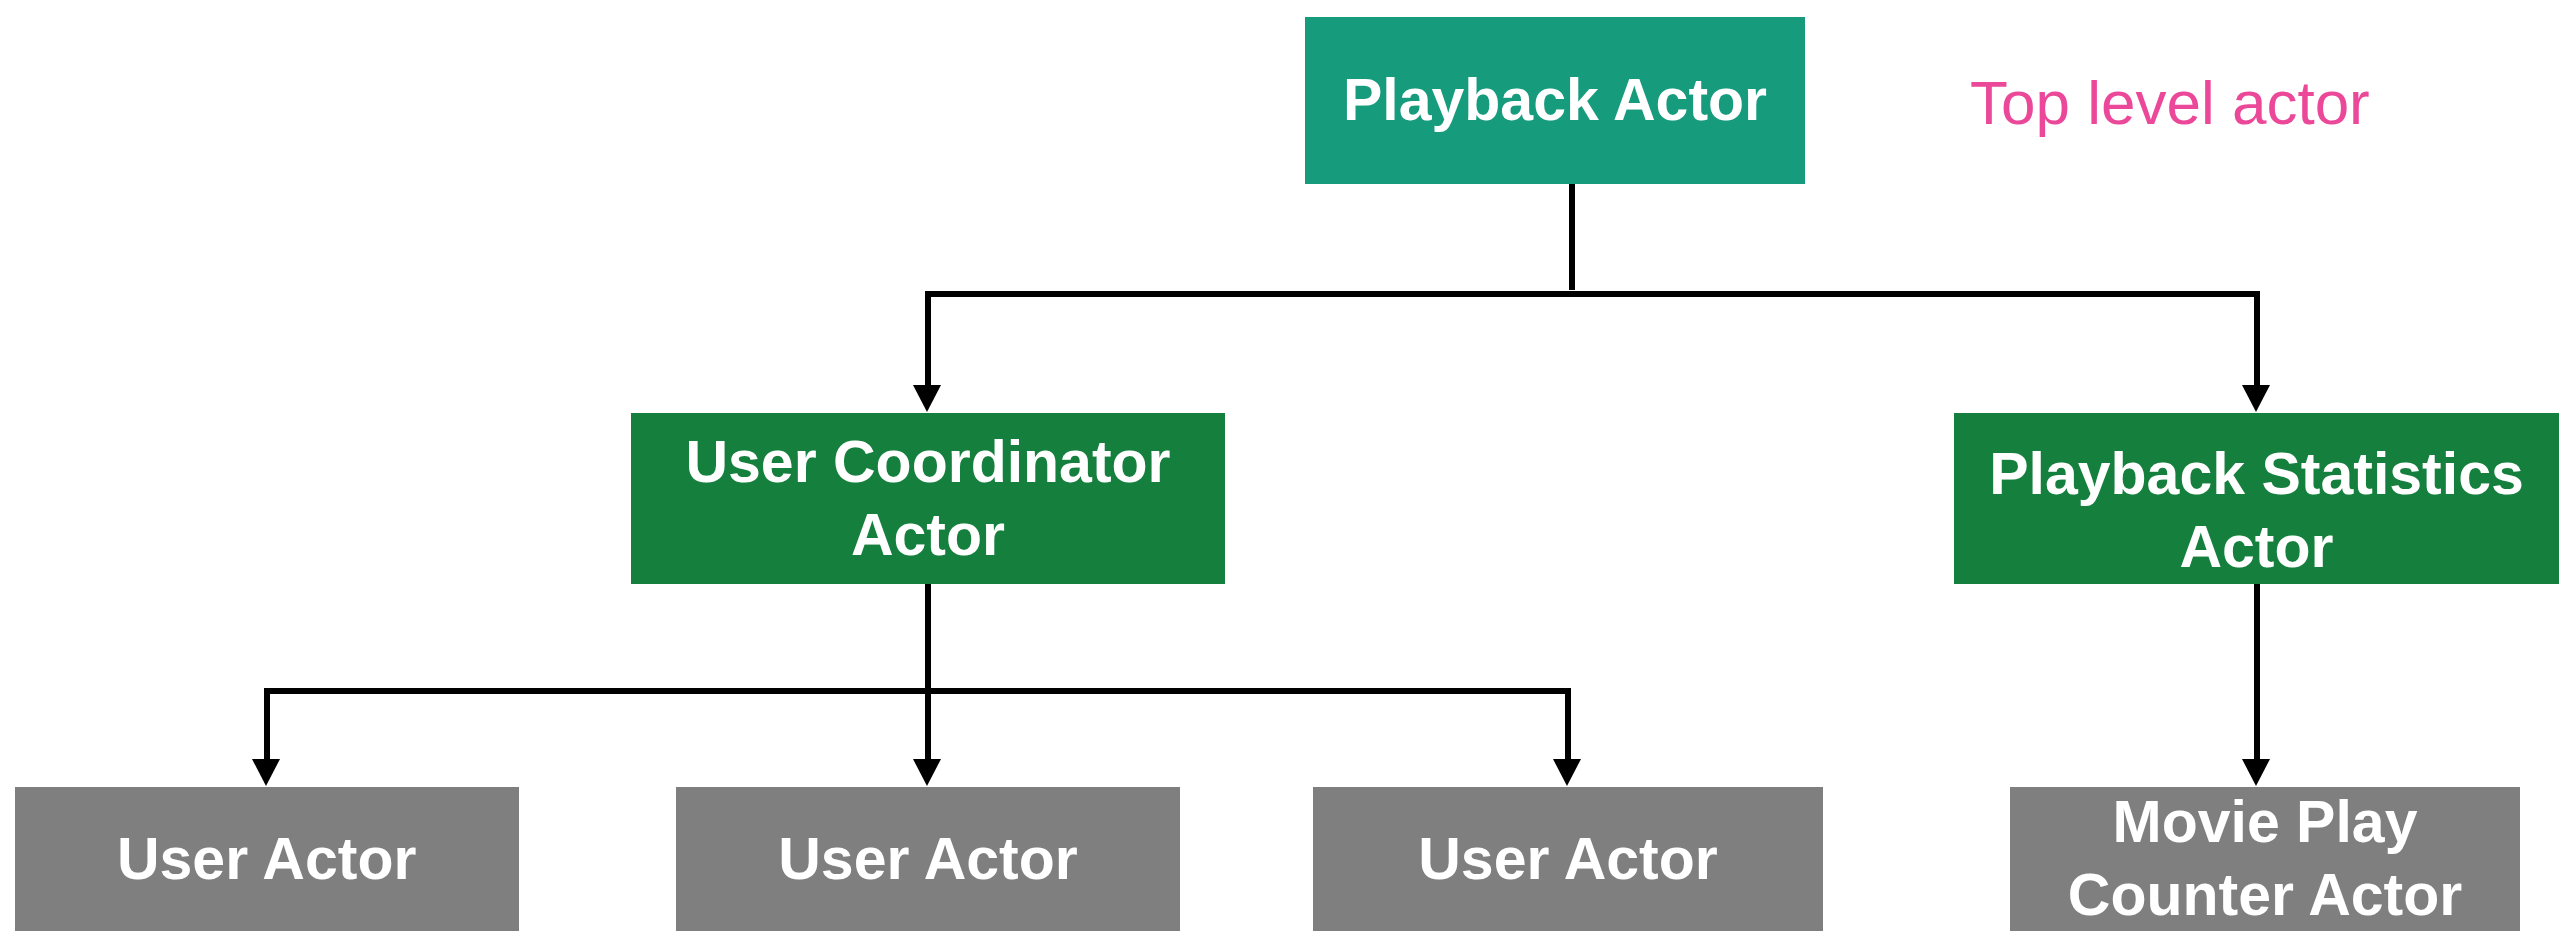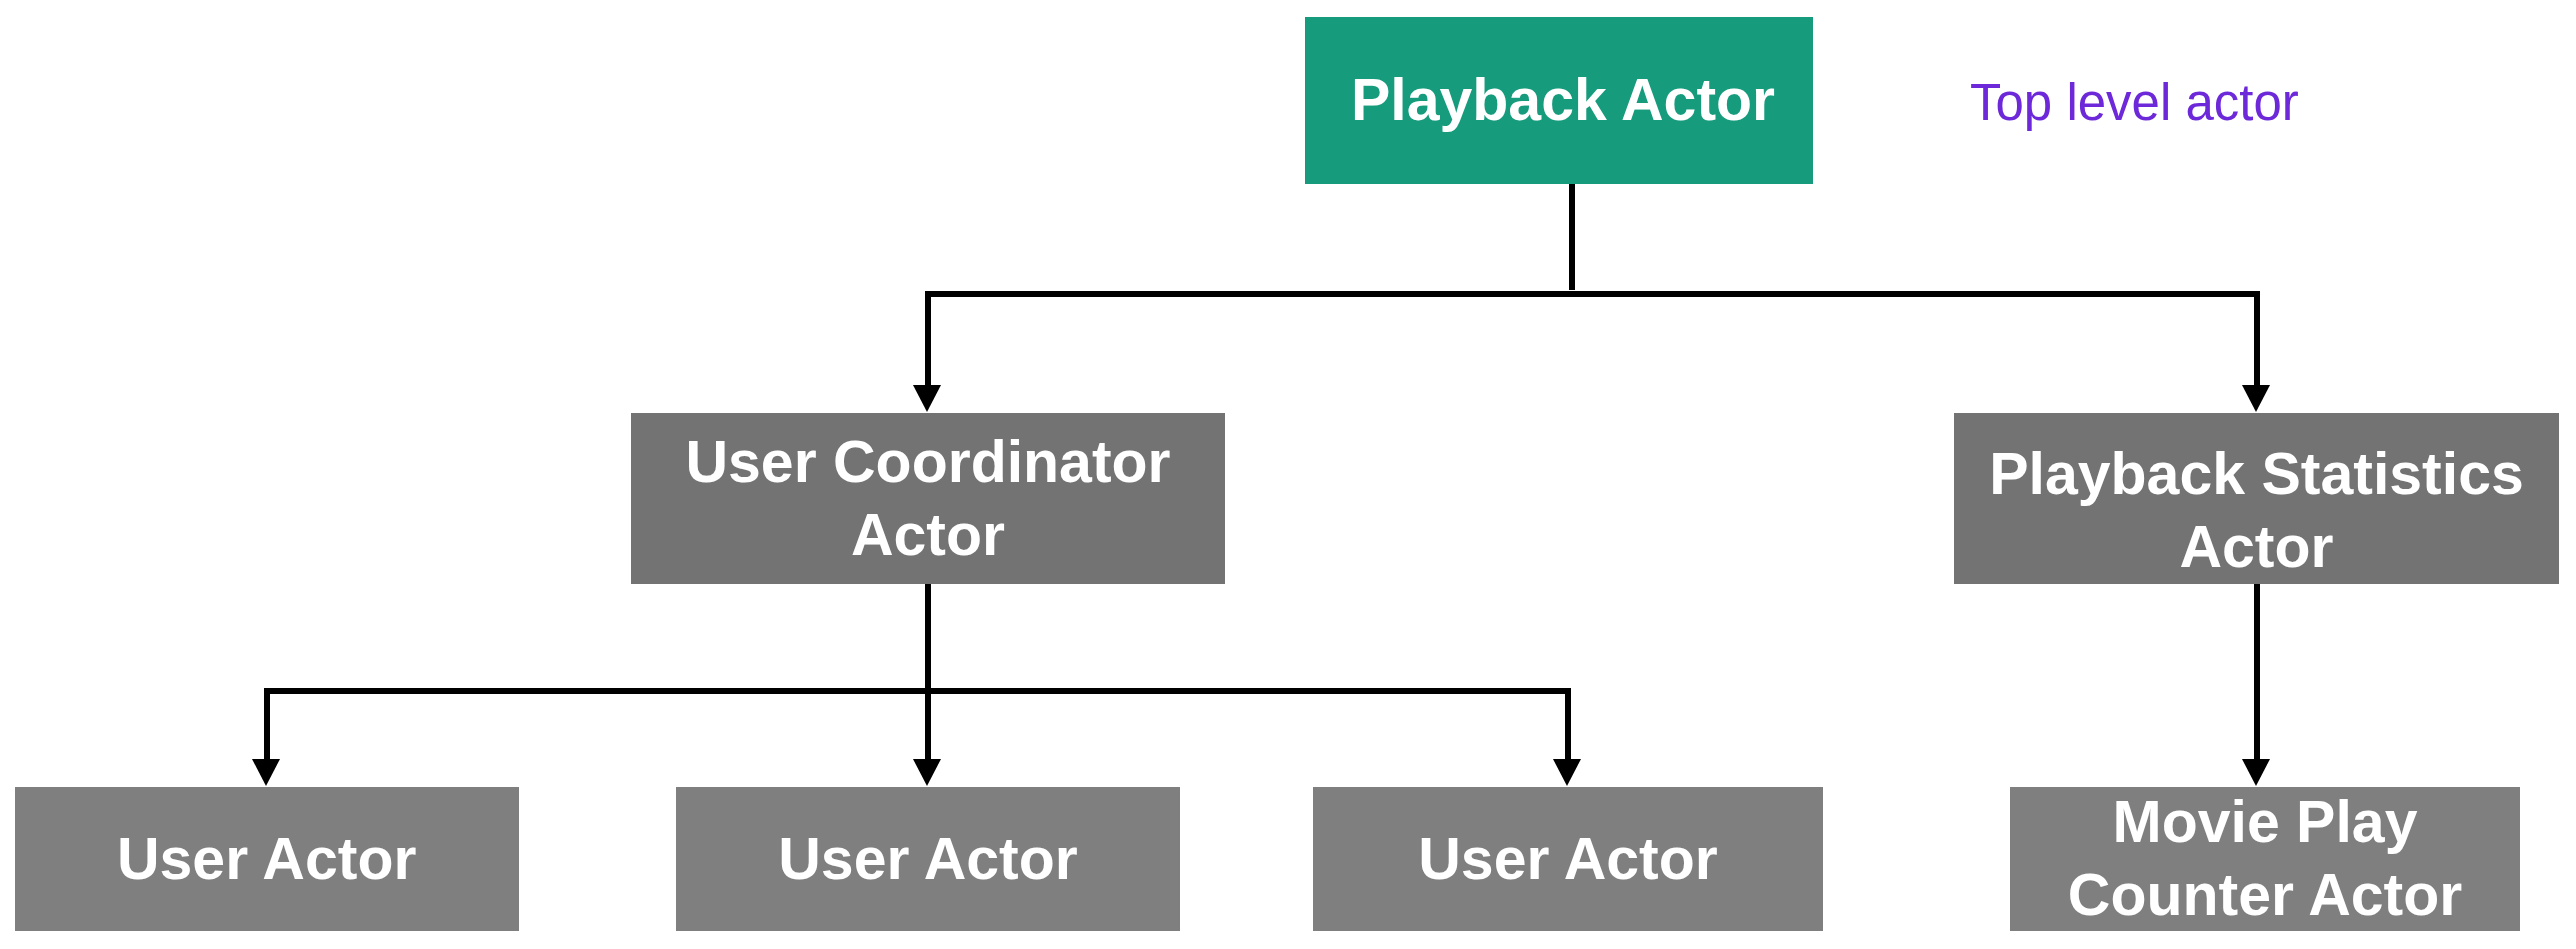--- a/index.html
+++ b/index.html
@@ -23,38 +23,38 @@
     align-items: center;
     justify-content: center;
     text-align: center;
     color: #ffffff;
     font-weight: bold;
     font-size: 59px;
     line-height: 73px;
     white-space: pre-line;
   }
   .node--top  { background: #169b7d; }
-  .node--mid  { background: #737373; }
+  .node--mid  { background: #15803d; }
   .node--leaf { background: #7f7f7f; }
 
-  #node-playback-actor      { left: 1305px; top: 16.5px;  width: 500px; height: 167px; padding-left: 8px; }
+  #node-playback-actor      { left: 1305px; top: 16.5px;  width: 500px; height: 167px; }
   #node-user-coordinator    { left: 631px;  top: 413px; width: 594px; height: 171px; }
   #node-playback-statistics { left: 1954px; top: 413px; width: 605px; height: 171px; align-items: flex-end; }
   #node-user-actor-1        { left: 14.7px;   top: 787px; width: 504px; height: 144px; }
   #node-user-actor-2        { left: 676px;  top: 787px; width: 504px; height: 144px; }
   #node-user-actor-3        { left: 1313px; top: 787px; width: 510px; height: 144px; }
   #node-movie-play-counter  { left: 2002px; top: 787px; width: 510px; height: 144px; margin-left: 8px; }
 
   
   .annotation {
     position: absolute;
     left: 1970px;
     top: 48px;
-    color: #6d28d9;
-    font-size: 51px;
+    color: #ec4899;
+    font-size: 62px;
     line-height: 110px;
     font-weight: 400;
     white-space: nowrap;
   }
 
   
   .line {
     position: absolute;
     background: #000000;
   }

